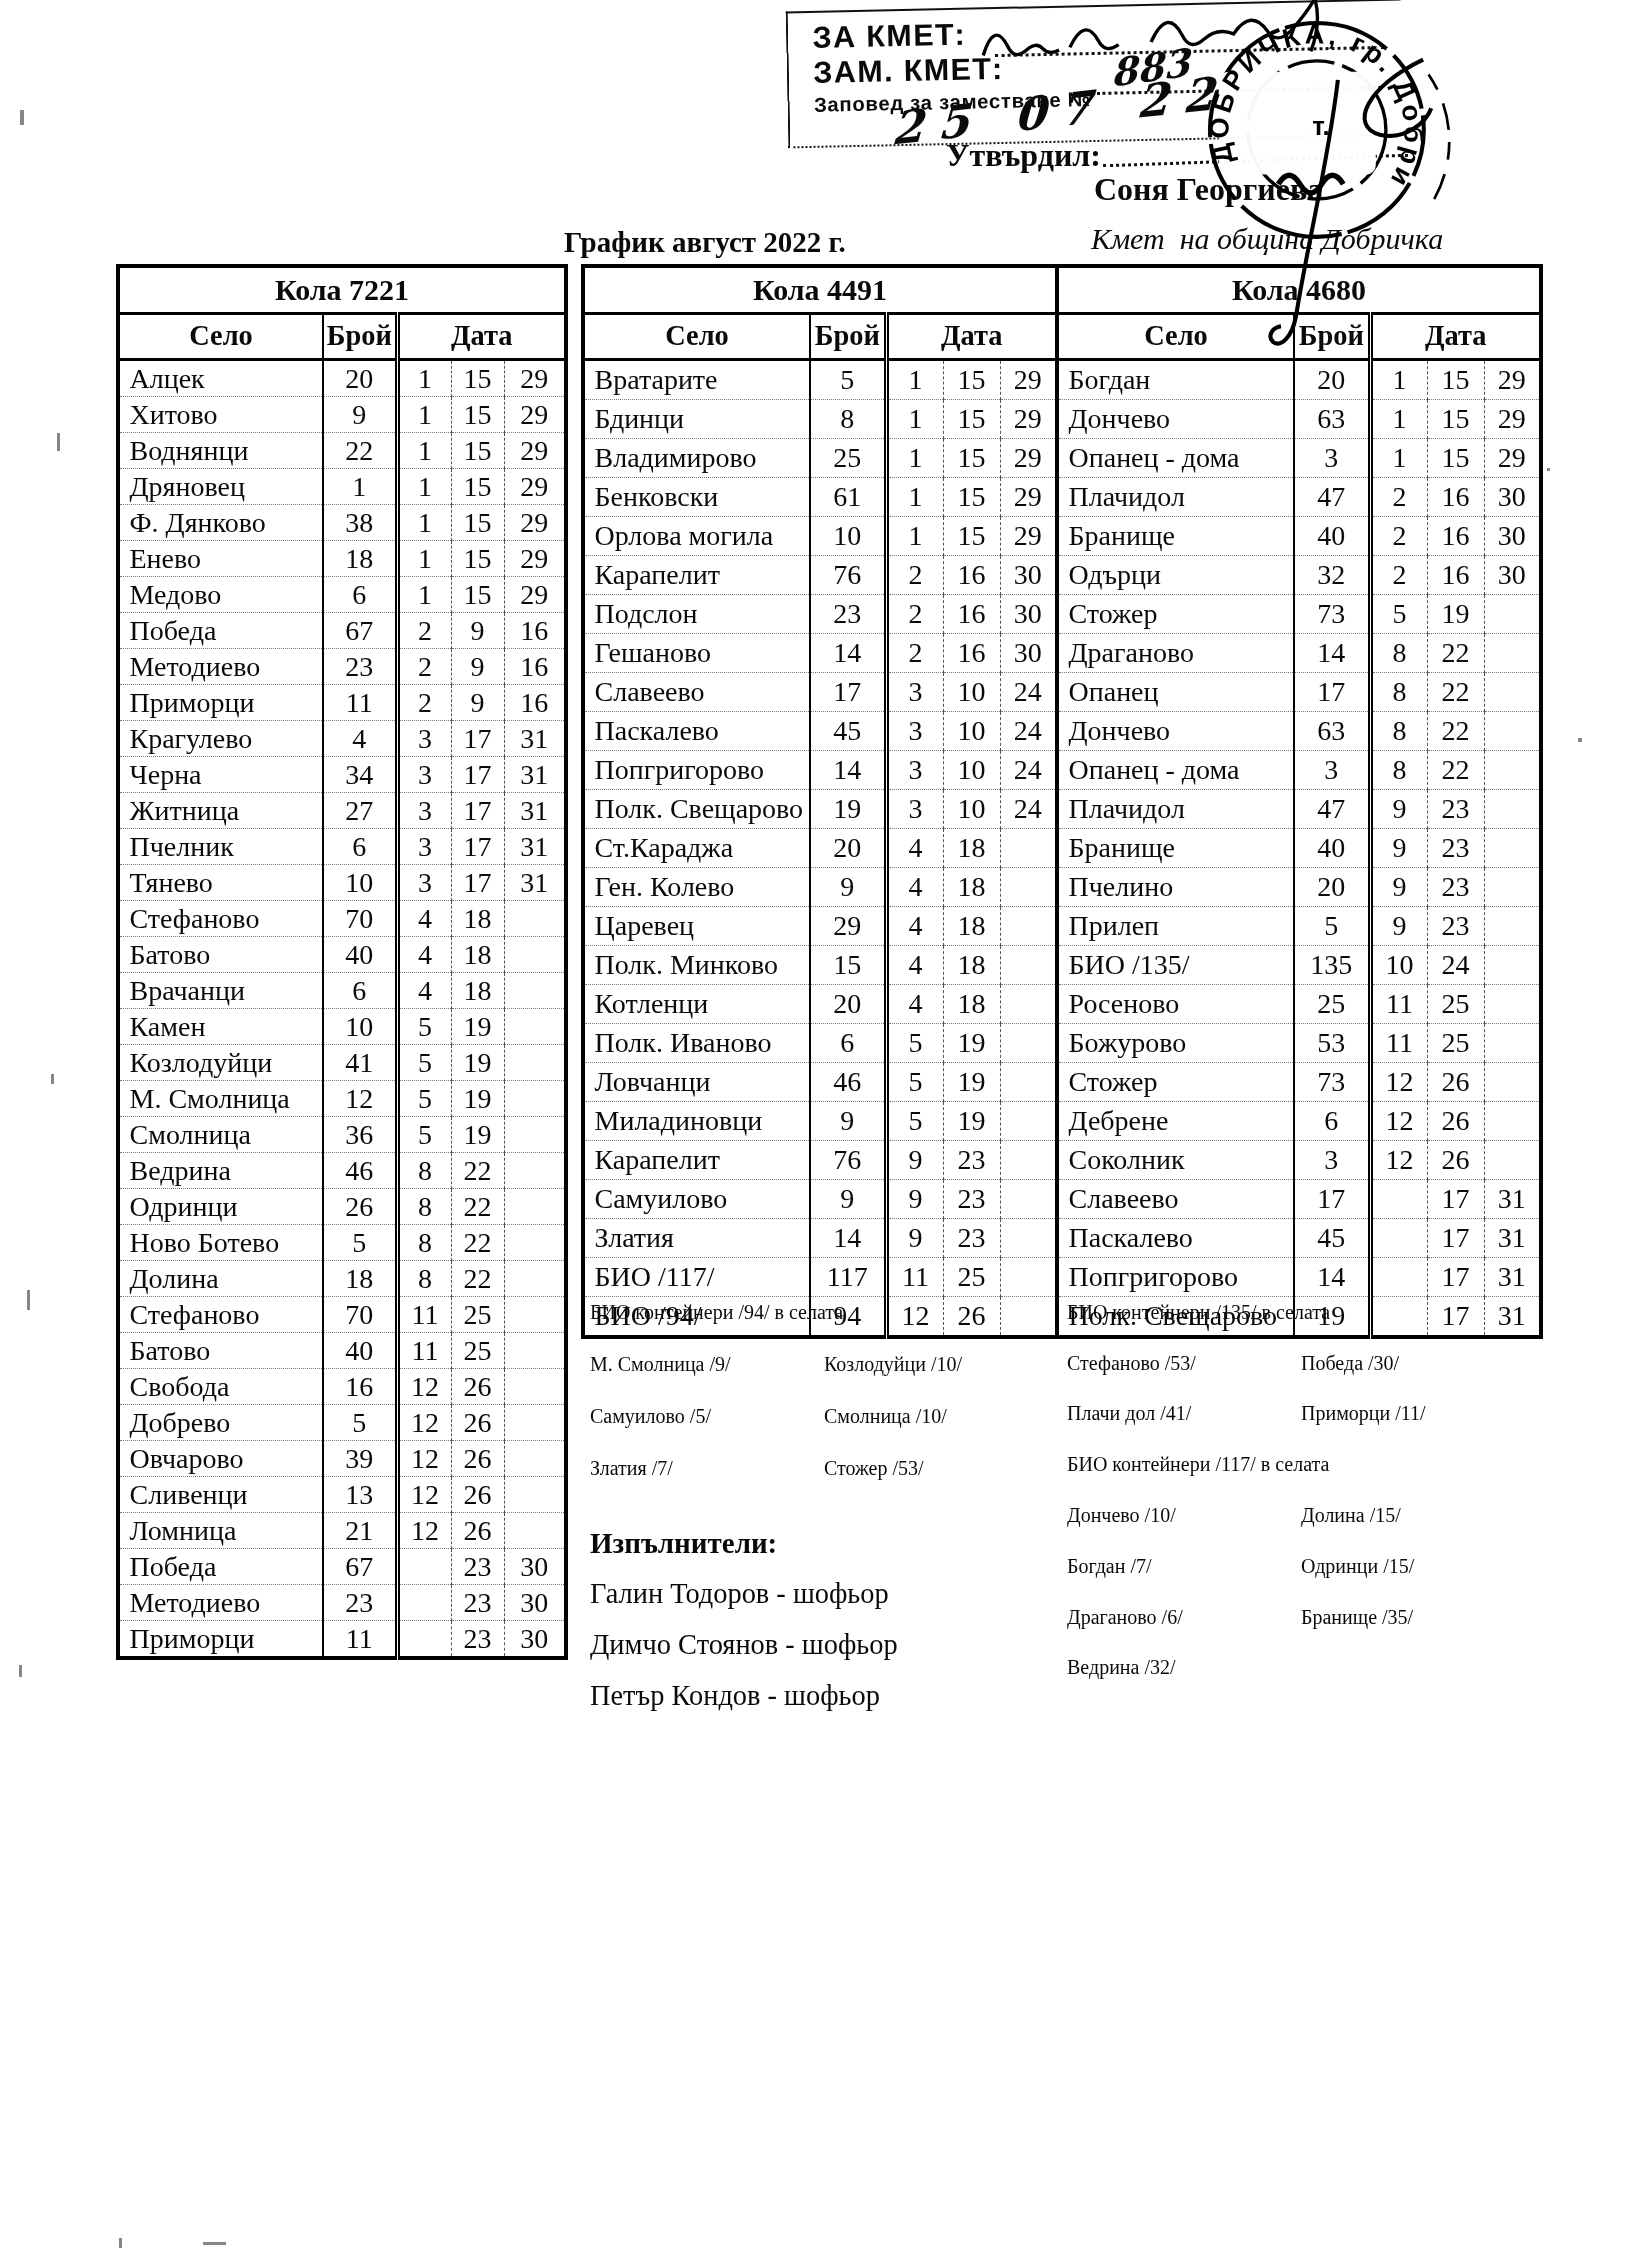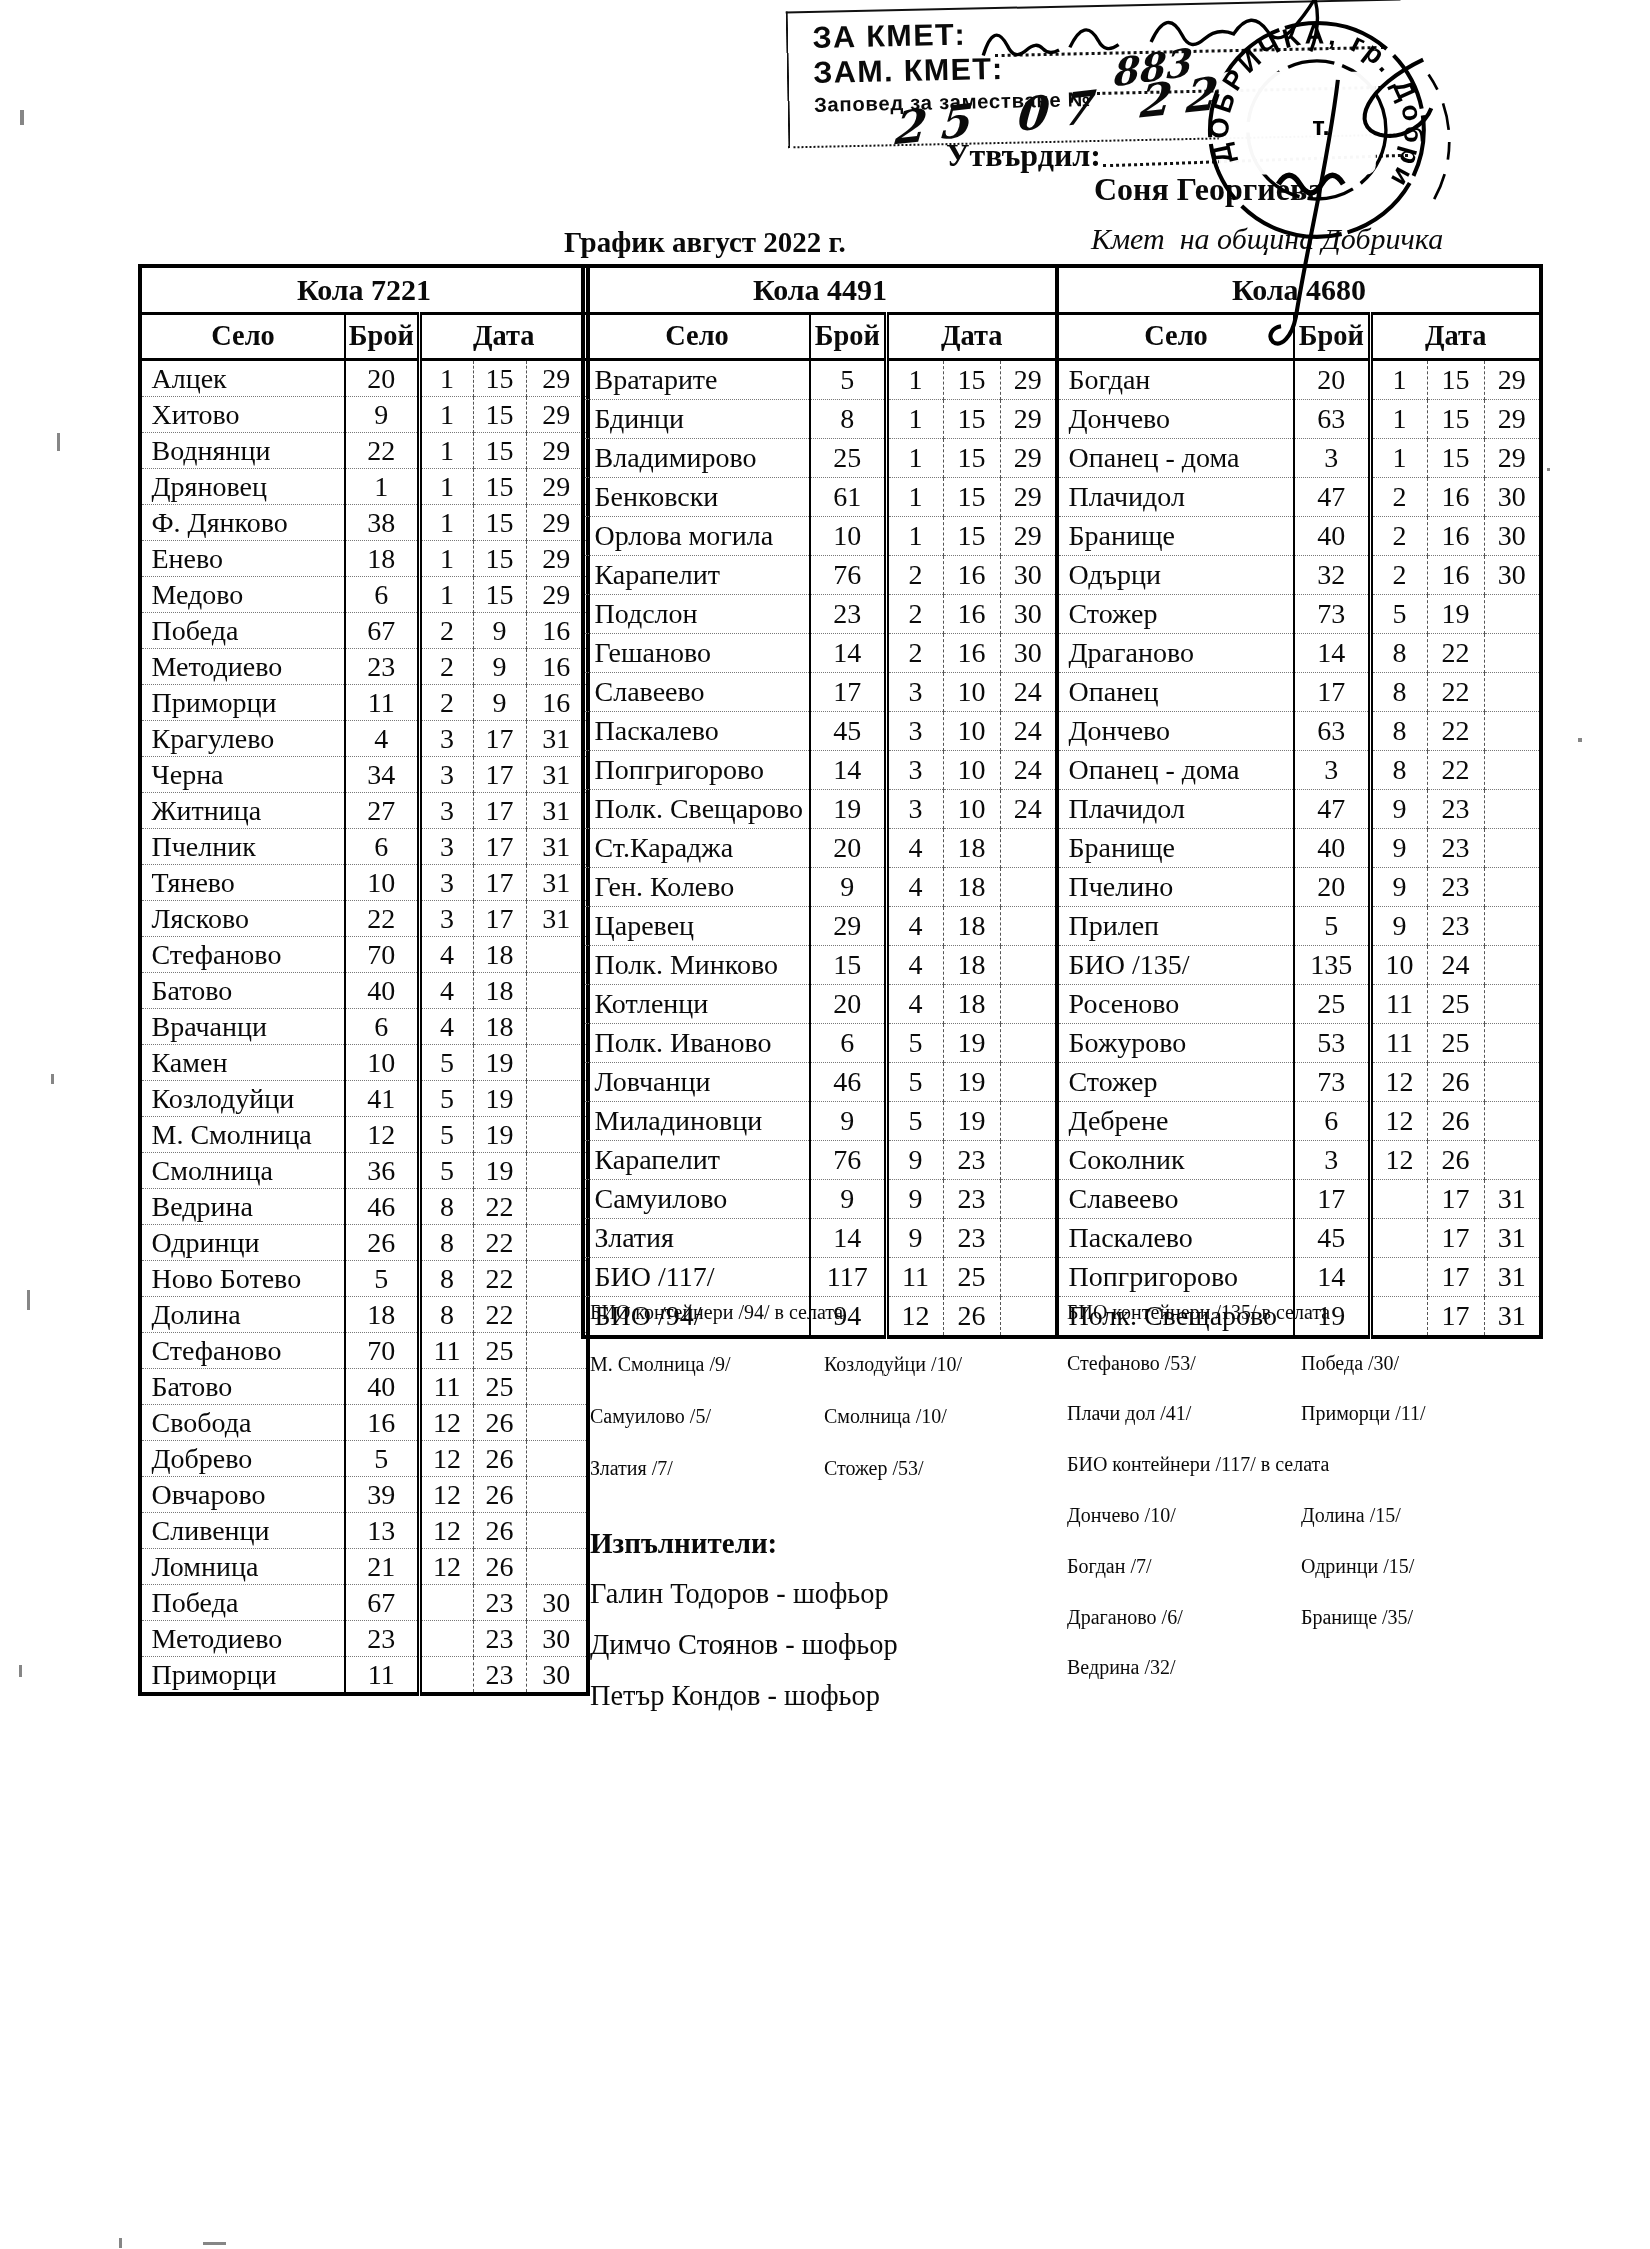--- a/index.html
+++ b/index.html
@@ -93,21 +93,21 @@
     <path fill="none" stroke="#000" stroke-width="5" d="M 352,82 q 16,-52 36,-14 q 10,22 28,6 q 14,-13 24,-2 q 9,10 24,2 M 480,70 q 22,-46 42,-10 q 10,20 30,6"></path>
     <path fill="none" stroke="#000" stroke-width="5" d="M 600,62 q 24,-52 46,-10 q 12,24 32,6 t 44,-8 q 26,-38 50,-4 q 14,20 34,0 q 22,-24 36,-48 q 10,36 -6,78"></path>
 
     <path fill="none" stroke="#000" stroke-width="6" d="M 1002,88 C 918,128 892,186 938,199 C 974,208 1006,182 1014,160"></path>
 
     <path fill="none" stroke="#000" stroke-width="6" d="M 876,118 C 862,238 832,356 814,468 C 808,498 792,514 780,505 C 772,497 778,484 792,482"></path>
 
     <path fill="none" stroke="#000" stroke-width="8" d="M 788,272 q 16,-26 32,0 q 16,26 32,0 q 16,-26 32,0"></path>
   </svg>
 
-  <table class="sched t1" style="left:138px; top:264px; width:449px;">
+  <table class="sched t1" style="left:116px; top:264px; width:449px;">
     <colgroup>
         <col style="width:205px">
         <col style="width:74px">
         <col style="width:54px">
         <col style="width:53px">
         <col style="width:62px">
       </colgroup>
     <thead>
       <tr>
           <th class="group-title" colspan="5">Кола 7221</th>
@@ -213,27 +213,20 @@
         <tr>
           <td class="name">Пчелник</td>
           <td class="broy">6</td>
           <td class="d d1">3</td>
           <td class="d d2">17</td>
           <td class="d d3 d3">31</td>
         </tr>
         <tr>
           <td class="name">Тянево</td>
           <td class="broy">10</td>
-          <td class="d d1">3</td>
-          <td class="d d2">17</td>
-          <td class="d d3 d3">31</td>
-        </tr>
-        <tr>
-          <td class="name">Лясково</td>
-          <td class="broy">22</td>
           <td class="d d1">3</td>
           <td class="d d2">17</td>
           <td class="d d3 d3">31</td>
         </tr>
         <tr>
           <td class="name">Стефаново</td>
           <td class="broy">70</td>
           <td class="d d1">4</td>
           <td class="d d2">18</td>
           <td class="d d3 d3"></td>

